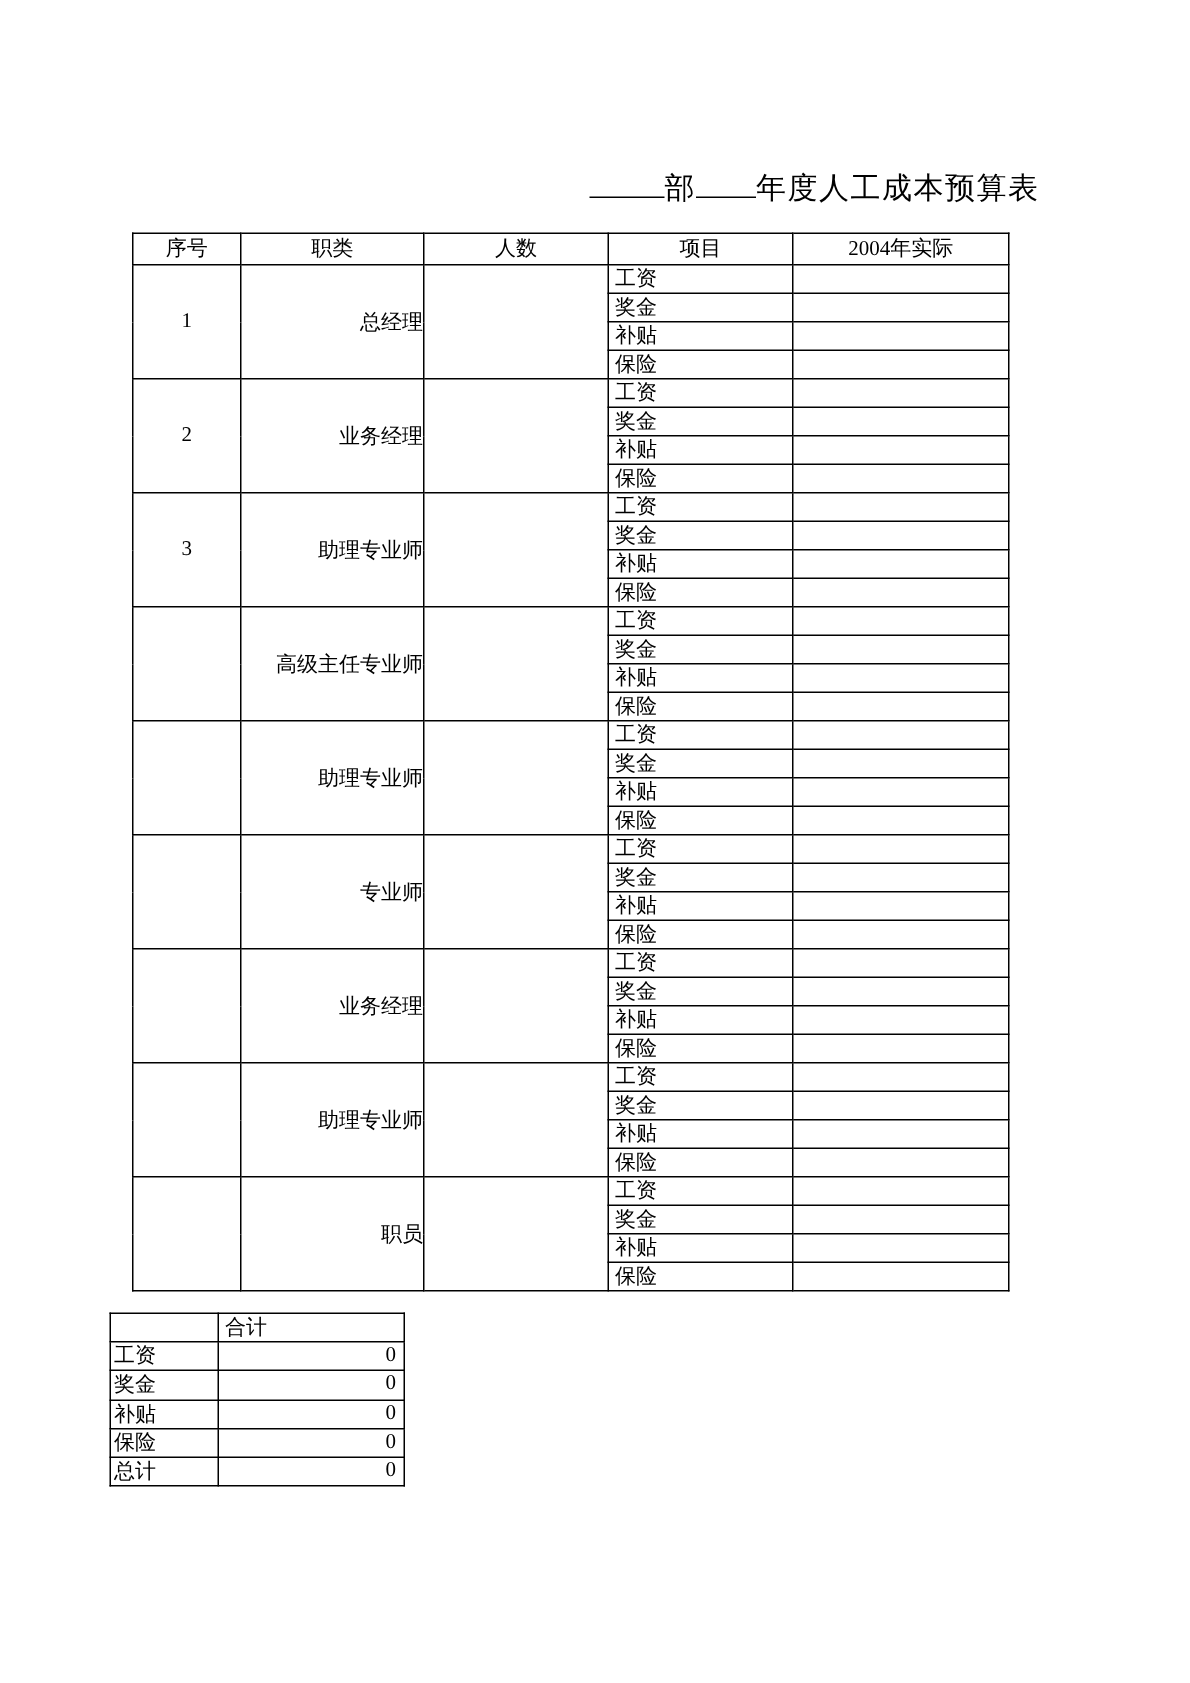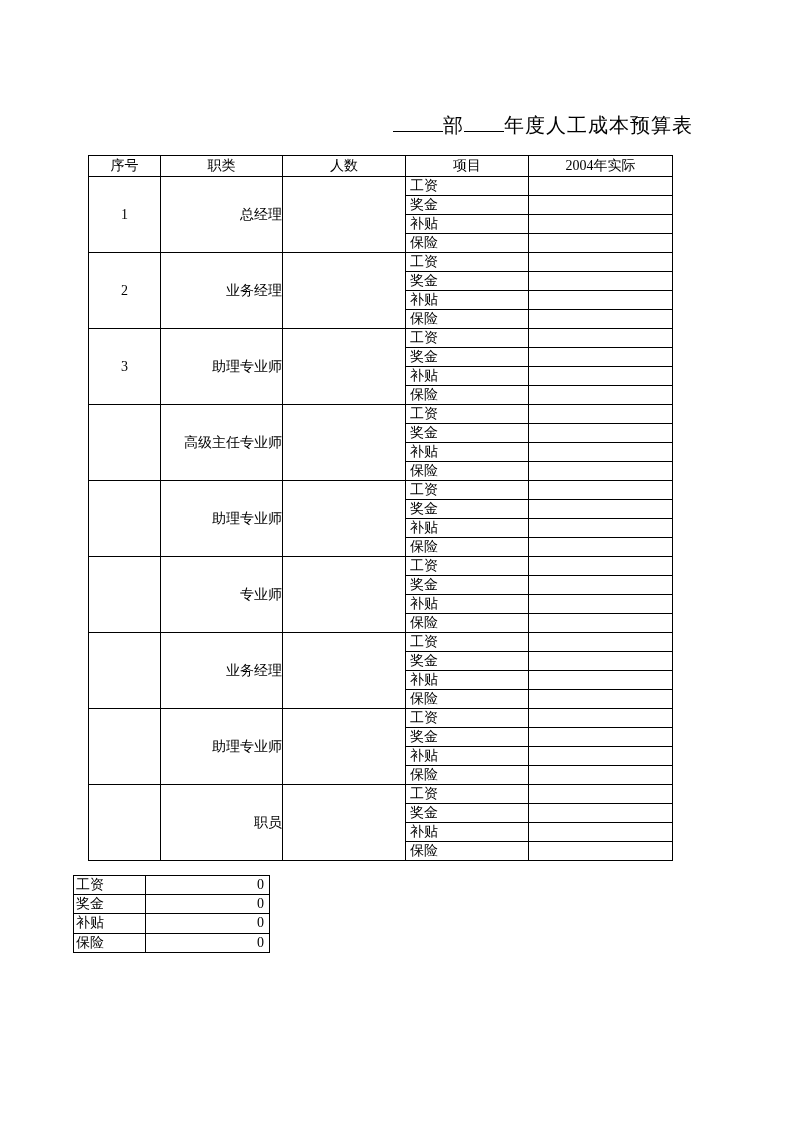--- a/index.html
+++ b/index.html
@@ -278,29 +278,37 @@
   </tbody>
 </table>
 
 <table class="summary-table">
   <colgroup>
     <col style="width:72px">
       <col style="width:124px">
   </colgroup>
   <tbody>
     <tr>
+      <td class="s-label"></td>
+      <td class="s-head">合计</td>
+    </tr>
+    <tr>
       <td class="s-label">工资</td>
       <td class="s-val">0</td>
     </tr>
     <tr>
       <td class="s-label">奖金</td>
       <td class="s-val">0</td>
     </tr>
     <tr>
       <td class="s-label">补贴</td>
       <td class="s-val">0</td>
     </tr>
     <tr>
       <td class="s-label">保险</td>
       <td class="s-val">0</td>
     </tr>
+    <tr>
+      <td class="s-label">总计</td>
+      <td class="s-val">0</td>
+    </tr>
   </tbody>
 </table>
 
 </body></html>

